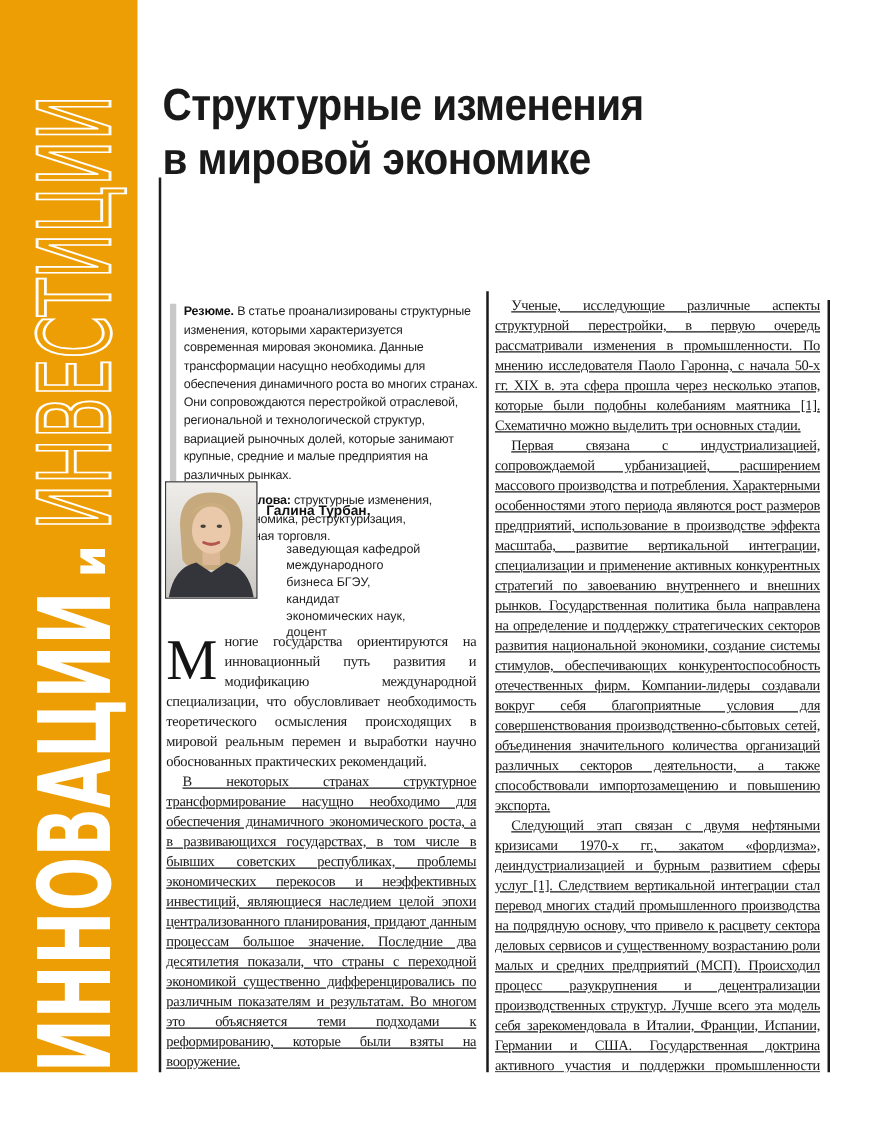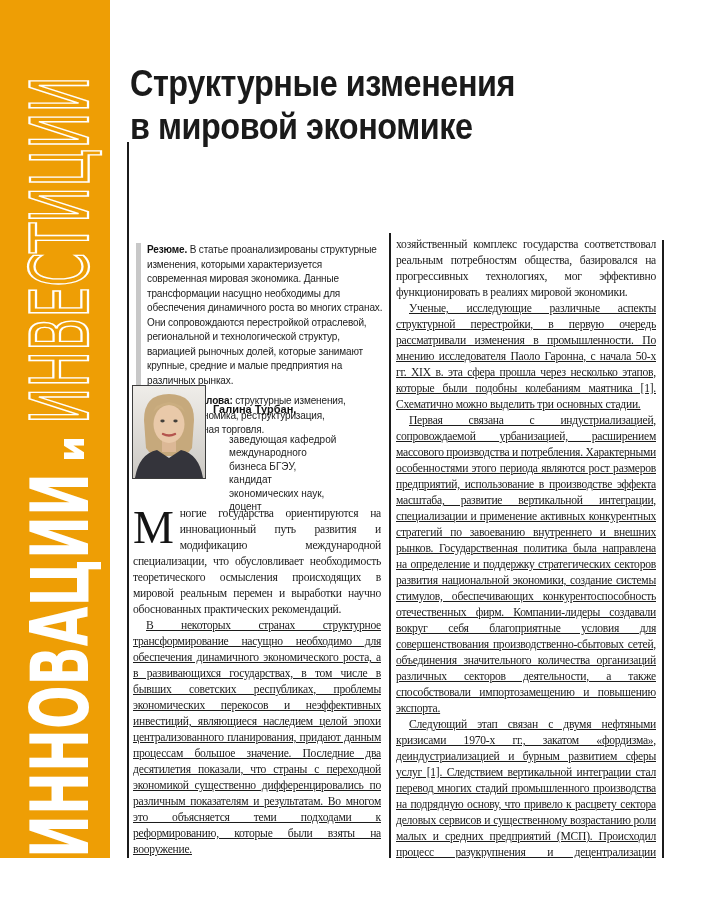--- a/index.html
+++ b/index.html
@@ -107,19 +107,18 @@
     <p class="author-role">заведующая кафедрой международного бизнеса БГЭУ, кандидат экономических наук, доцент</p>
   </div>
 
   <div class="col col-left">
     <p><span class="dropcap">М</span><span>ногие государства ориентируются на инновационный путь развития и модификацию международной специализации, что обусловливает необходимость теоретического осмысления происходящих в мировой реальным перемен и выработки научно обоснованных практических рекомендаций.</span></p>
     <p class="indent">В некоторых странах структурное трансформирование насущно необходимо для обеспечения динамичного экономического роста, а в развивающихся государствах, в том числе в бывших советских республиках, проблемы экономических перекосов и неэффективных инвестиций, являющиеся наследием целой эпохи централизованного планирования, придают данным процессам большое значение. Последние два десятилетия показали, что страны с переходной экономикой существенно дифференцировались по различным показателям и результатам. Во многом это объясняется теми подходами к реформированию, которые были взяты на вооружение.</p>
     <p class="indent">Структурная перестройка в широком смысле – это формирование новой национальной экономической системы, соответствующей рыночным условиям, способной реализовать сравнительные конкурентные преимущества страны. Речь идет о том, чтобы</p>
   </div>
 
   <div class="col col-right">
-    <p>хозяйственный комплекс государства соответствовал реальным потребностям общества, базировался на прогрессивных технологиях, мог эффективно функционировать в реалиях мировой экономики.</p>
     <p class="indent">Ученые, исследующие различные аспекты структурной перестройки, в первую очередь рассматривали изменения в промышленности. По мнению исследователя Паоло Гаронна, с начала 50-х гг. XIX в. эта сфера прошла через несколько этапов, которые были подобны колебаниям маятника [1]. Схематично можно выделить три основных стадии.</p>
     <p class="indent">Первая связана с индустриализацией, сопровождаемой урбанизацией, расширением массового производства и потребления. Характерными особенностями этого периода являются рост размеров предприятий, использование в производстве эффекта масштаба, развитие вертикальной интеграции, специализации и применение активных конкурентных стратегий по завоеванию внутреннего и внешних рынков. Государственная политика была направлена на определение и поддержку стратегических секторов развития национальной экономики, создание системы стимулов, обеспечивающих конкурентоспособность отечественных фирм. Компании-лидеры создавали вокруг себя благоприятные условия для совершенствования производственно-сбытовых сетей, объединения значительного количества организаций различных секторов деятельности, а также способствовали импортозамещению и повышению экспорта.</p>
     <p class="indent">Следующий этап связан с двумя нефтяными кризисами 1970-х гг., закатом «фордизма», деиндустриализацией и бурным развитием сферы услуг [1]. Следствием вертикальной интеграции стал перевод многих стадий промышленного производства на подрядную основу, что привело к расцвету сектора деловых сервисов и существенному возрастанию роли малых и средних предприятий (МСП). Происходил процесс разукрупнения и децентрализации производственных структур. Лучше всего эта модель себя зарекомендовала в Италии, Франции, Испании, Германии и США. Государственная доктрина активного участия и поддержки промышленности сменилась на принцип невмешательства.</p>
   </div>
 
 </div>
 
 </body></html>

